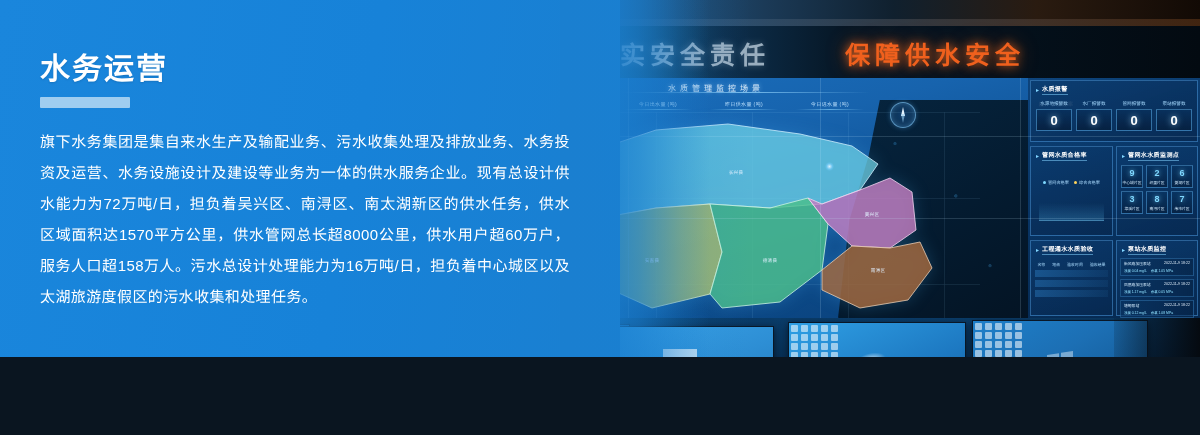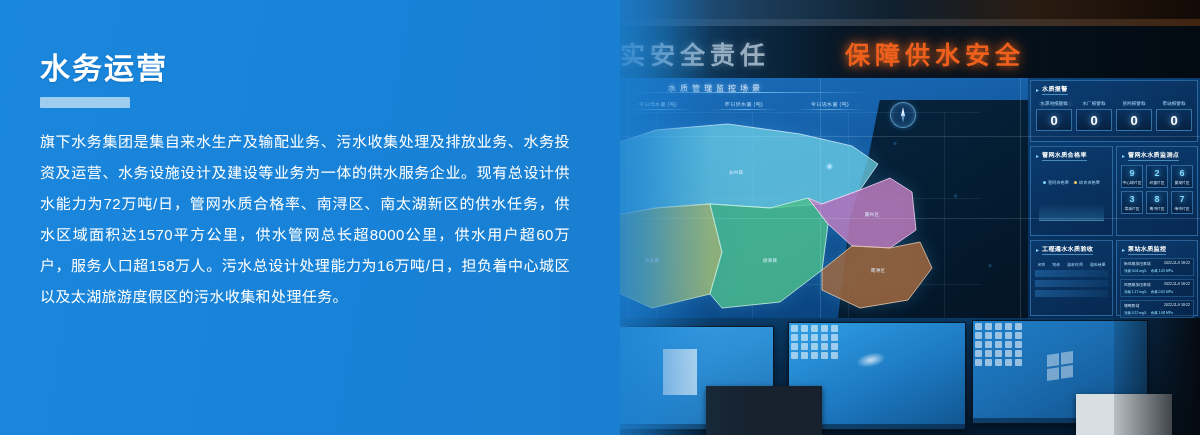--- a/index.html
+++ b/index.html
@@ -3,21 +3,21 @@
 <meta charset="utf-8">
 <title>水务运营</title>
 <style>
   * { margin:0; padding:0; box-sizing:border-box; }
   html,body { background:#0a1520; }
   body {
     font-family:"Liberation Sans","DejaVu Sans",sans-serif;
   }
   #stage {
     position:relative;
-    width:1200px; height:435px;
+    width:1200px; height:357px;
     overflow:hidden;
     background:#4d7c0f;
   }
 
   
   .blue-panel {
     position:absolute; left:0; top:0;
     width:620px; height:435px;
     background:linear-gradient(100deg,#1a86dc 0%,#1782d8 55%,#1a7fd0 100%);
     z-index:4;
@@ -533,16 +533,16 @@
 
     <div class="photo-tint"></div>
   </div>
 
   <div class="blue-panel"></div>
   <div class="blue-fade"></div>
 
   <div class="copy">
     <div class="page-title">水务运营</div>
     <div class="title-rule"></div>
-    <p class="body-copy">旗下水务集团是集自来水生产及输配业务、污水收集处理及排放业务、水务投资及运营、水务设施设计及建设等业务为一体的供水服务企业。现有总设计供水能力为72万吨/日，管网水质合格率、南浔区、南太湖新区的供水任务，供水区域面积达1570平方公里，供水管网总长超8000公里，供水用户超60万户，服务人口超158万人。污水总设计处理能力为16万吨/日，担负着中心城区以及太湖旅游度假区的污水收集和处理任务。</p>
+    <p class="body-copy">旗下水务集团是集自来水生产及输配业务、污水收集处理及排放业务、水务投资及运营、水务设施设计及建设等业务为一体的供水服务企业。现有总设计供水能力为72万吨/日，担负着吴兴区、南浔区、南太湖新区的供水任务，供水区域面积达1570平方公里，供水管网总长超8000公里，供水用户超60万户，服务人口超158万人。污水总设计处理能力为16万吨/日，担负着中心城区以及太湖旅游度假区的污水收集和处理任务。</p>
   </div>
 
 </div>
 
 </body></html>

